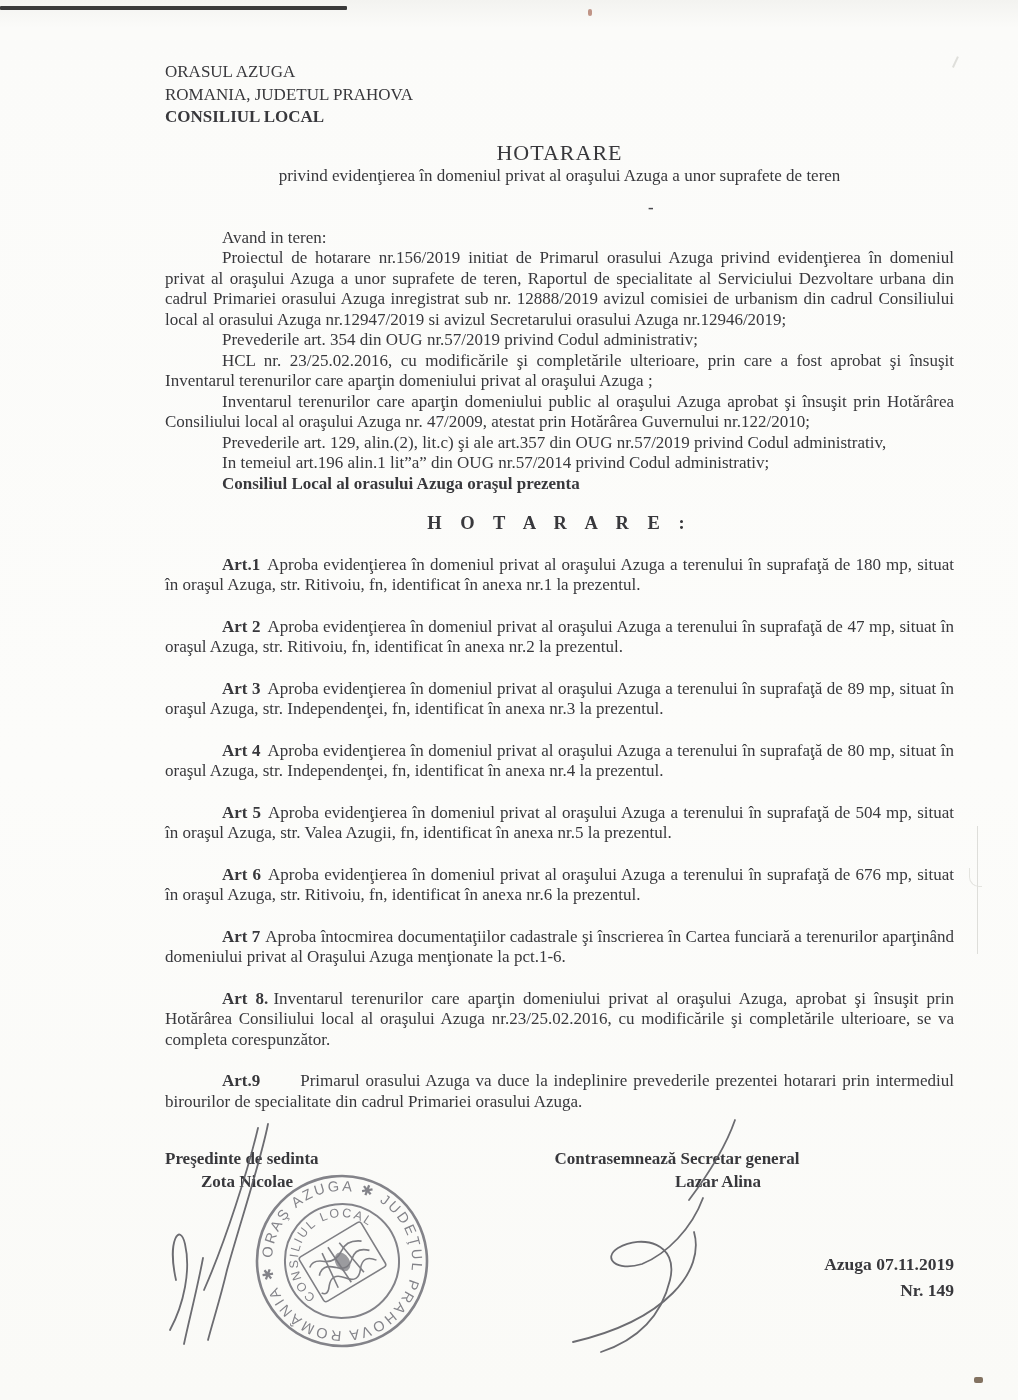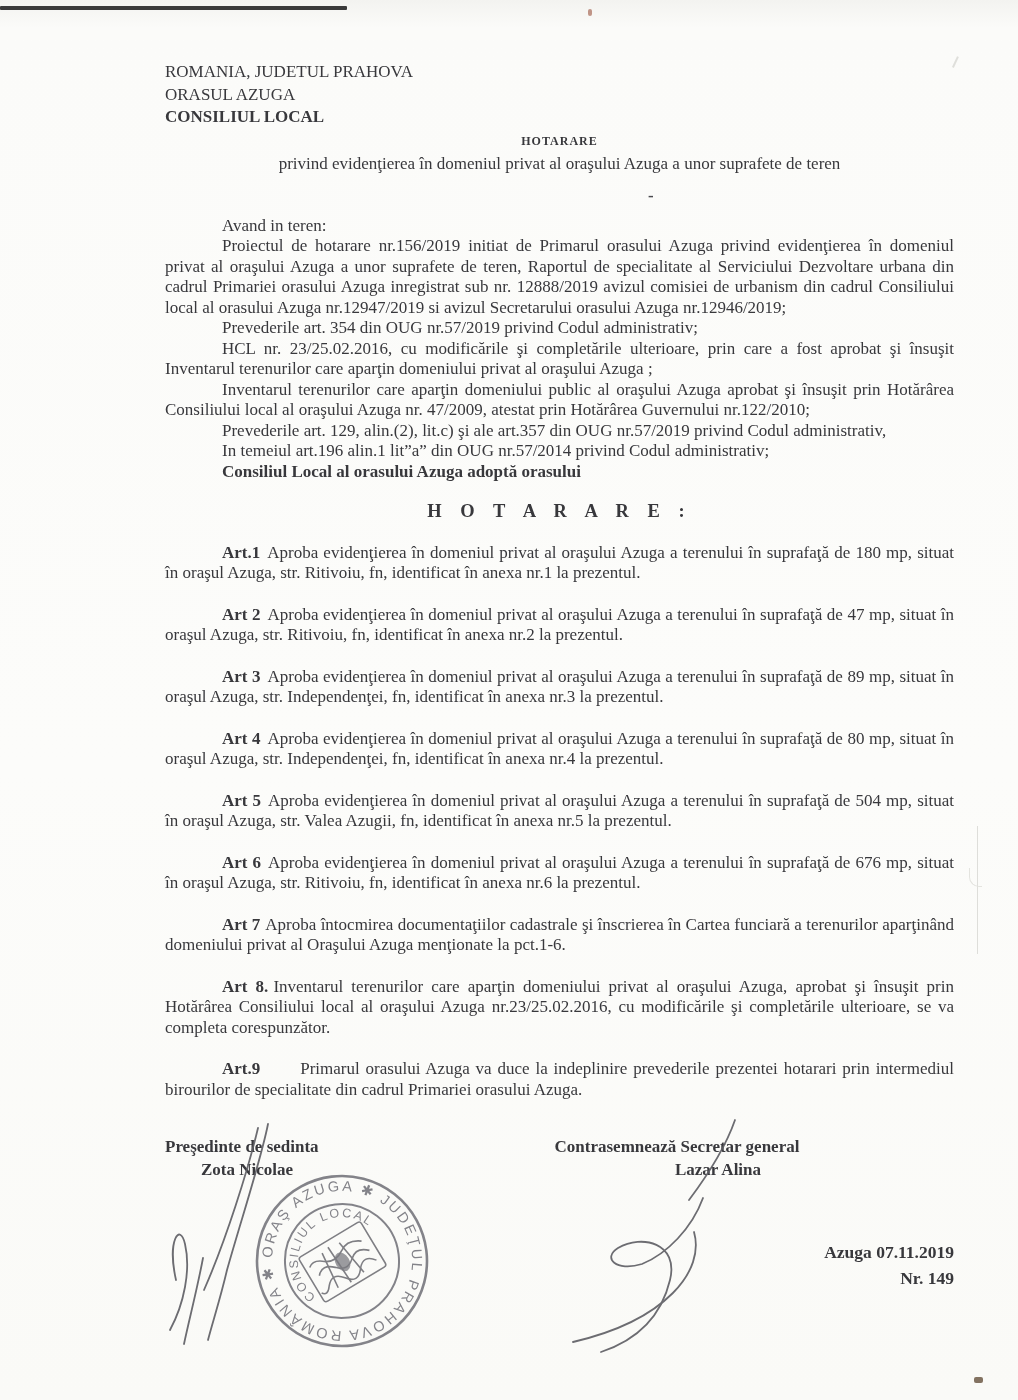--- a/index.html
+++ b/index.html
@@ -22,21 +22,21 @@
   .curl-right{position:absolute;left:969px;top:868px;width:12px;height:18px;border:1px solid #e2e2dd;border-right:none;border-top:none;border-radius:0 0 0 10px;opacity:.9;}
   .speck-bottom{position:absolute;left:974px;top:1377px;width:9px;height:6px;background:#6d5946;border-radius:2px;opacity:.85;}
 
   .content{position:absolute;left:165px;top:0;width:789px;font-size:17px;line-height:20.5px;}
   .bold{font-weight:bold;}
   .center{text-align:center;}
   p{margin:0;text-align:justify;text-indent:57px;}
   p.left{text-align:left;}
 
   .org-header{margin-top:61px;line-height:22.6px;text-align:left;}
-  .doc-title{margin-top:2px;font-weight:bold;font-size:12px;letter-spacing:1px;}
+  .doc-title{margin-top:14px;font-weight:normal;font-size:22px;letter-spacing:1px;}
   .doc-subtitle{margin-top:3px;font-size:17px;}
   .dash-mark{margin-top:13px;margin-left:483px;text-align:left;line-height:15px;font-weight:bold;color:#4a4a4e;}
   .preamble-intro{margin-top:13px;}
   .adoption{font-weight:bold;}
   .decision-heading{margin-top:19px;font-weight:bold;font-size:18.5px;letter-spacing:7px;}
   .article{margin-top:21px;}
   .art-label{font-weight:bold;padding-right:7px;}
   .article.art7 .art-label,.article.art8 .art-label{padding-right:5px;}
   .article.art9 .art-label{padding-right:40px;}
 
@@ -61,37 +61,37 @@
   <div class="edge-top-line"></div>
   <div class="speck-red"></div>
   <div class="mark-top-right"></div>
   <div class="edge-right-line"></div>
   <div class="curl-right"></div>
   <div class="speck-bottom"></div>
 
   <div class="content">
 
     <div class="org-header">
+      <div>ORASUL  AZUGA</div>
       <div>ROMANIA, JUDETUL PRAHOVA</div>
-      <div>ORASUL  AZUGA</div>
       <div class="bold">CONSILIUL LOCAL</div>
     </div>
 
     <div class="doc-title center">HOTARARE</div>
     <div class="doc-subtitle center">privind evidenţierea în domeniul privat al oraşului Azuga a unor suprafete de teren</div>
     <div class="dash-mark">-</div>
 
     <p class="preamble-intro left">Avand in teren:</p>
     <p>Proiectul de hotarare nr.156/2019 initiat de Primarul orasului Azuga privind evidenţierea în domeniul privat al oraşului Azuga a unor suprafete de teren, Raportul de specialitate al Serviciului Dezvoltare urbana din cadrul Primariei orasului Azuga inregistrat sub nr. 12888/2019 avizul comisiei de urbanism din cadrul Consiliului local al orasului Azuga nr.12947/2019 si avizul Secretarului orasului Azuga nr.12946/2019;</p>
     <p class="left">Prevederile art. 354 din OUG nr.57/2019 privind Codul administrativ;</p>
     <p>HCL nr. 23/25.02.2016, cu modificările şi completările ulterioare, prin care a fost aprobat şi însuşit Inventarul terenurilor care aparţin domeniului privat al oraşului Azuga ;</p>
     <p>Inventarul terenurilor care aparţin domeniului public al oraşului Azuga aprobat şi însuşit prin Hotărârea Consiliului local al oraşului Azuga nr. 47/2009, atestat prin Hotărârea Guvernului nr.122/2010;</p>
     <p class="left">Prevederile art. 129, alin.(2), lit.c) şi ale art.357 din OUG nr.57/2019 privind Codul administrativ,</p>
     <p class="left">In temeiul art.196 alin.1 lit”a” din OUG nr.57/2014 privind Codul administrativ;</p>
-    <p class="adoption left">Consiliul Local al orasului Azuga adoptă orasului</p>
+    <p class="adoption left">Consiliul Local al orasului Azuga oraşul prezenta</p>
 
     <div class="decision-heading center">H O T A R A R E :</div>
 
     <p class="article art1"><span class="art-label">Art.1</span><span>Aproba  evidenţierea în domeniul privat al oraşului Azuga a terenului în suprafaţă de 180 mp, situat în oraşul Azuga, str. Ritivoiu, fn, identificat în anexa nr.1 la prezentul.</span></p>
     <p class="article art2"><span class="art-label">Art 2</span><span>Aproba  evidenţierea în domeniul privat al oraşului Azuga a terenului în suprafaţă de 47 mp, situat în oraşul Azuga, str. Ritivoiu, fn, identificat în anexa nr.2 la prezentul.</span></p>
     <p class="article art3"><span class="art-label">Art 3</span><span>Aproba  evidenţierea în domeniul privat al oraşului Azuga a terenului în suprafaţă de 89 mp, situat în oraşul Azuga, str. Independenţei, fn, identificat în anexa nr.3 la prezentul.</span></p>
     <p class="article art4"><span class="art-label">Art 4</span><span>Aproba  evidenţierea în domeniul privat al oraşului Azuga a terenului în suprafaţă de 80 mp, situat în oraşul Azuga, str. Independenţei, fn, identificat în anexa nr.4 la prezentul.</span></p>
     <p class="article art5"><span class="art-label">Art 5</span><span>Aproba  evidenţierea în domeniul privat al oraşului Azuga a terenului în suprafaţă de 504 mp, situat în oraşul Azuga, str. Valea Azugii, fn, identificat în anexa nr.5 la prezentul.</span></p>
     <p class="article art6"><span class="art-label">Art 6</span><span>Aproba  evidenţierea în domeniul privat al oraşului Azuga a terenului în suprafaţă de 676 mp, situat în oraşul Azuga, str. Ritivoiu, fn, identificat în anexa nr.6 la prezentul.</span></p>
     <p class="article art7"><span class="art-label">Art 7</span><span>Aproba întocmirea documentaţiilor cadastrale şi înscrierea în Cartea funciară a terenurilor aparţinând domeniului privat al Oraşului Azuga menţionate la pct.1-6.</span></p>

